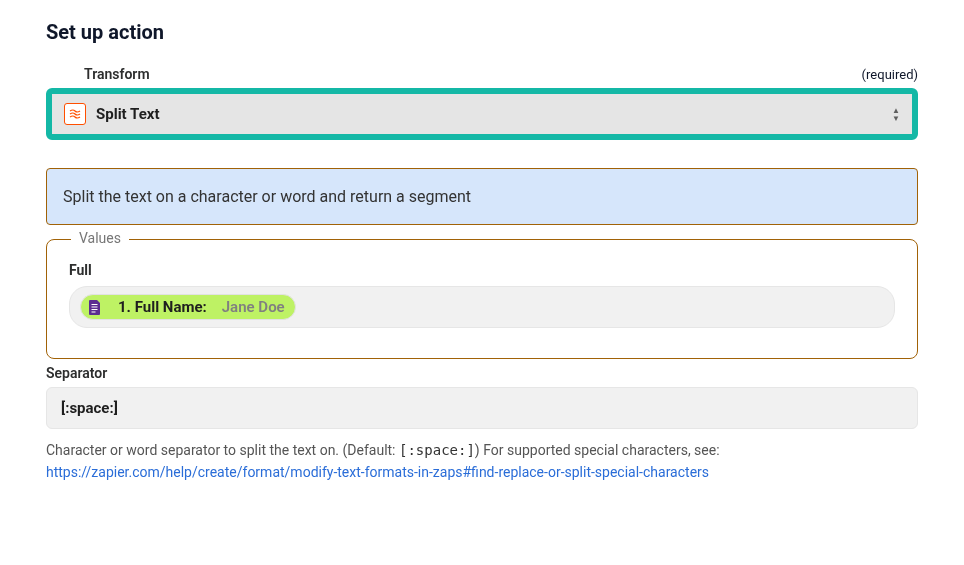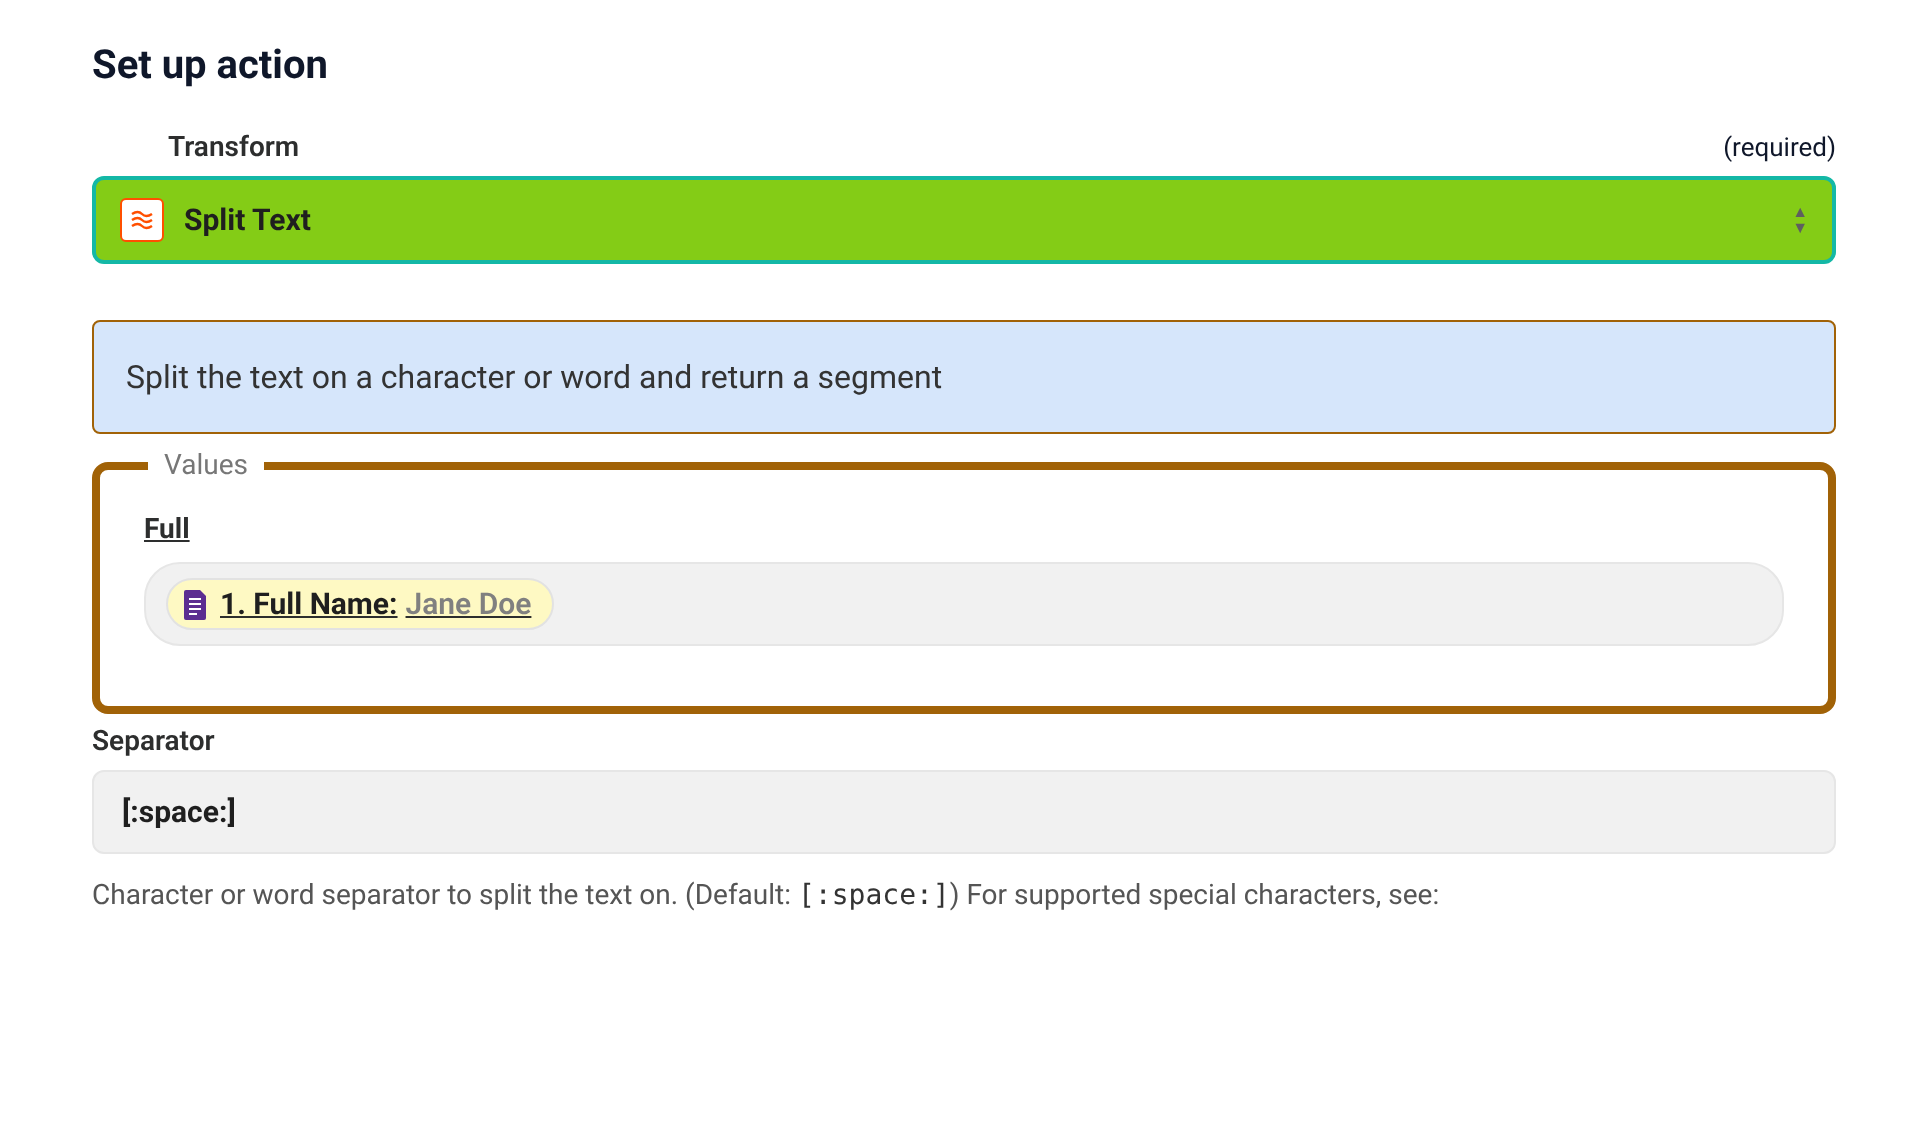--- a/index.html
+++ b/index.html
@@ -29,22 +29,22 @@
     font-size: 14px;
     color: #2d2e2e;
   }
   .required {
     color: #0f172a;
     font-size: 13px;
   }
   .select-box {
     display: flex;
     align-items: center;
-    background: #84cc16;
-    border: 2px solid #14b8a6;
+    background: #e5e5e5;
+    border: 6px solid #14b8a6;
     border-radius: 6px;
     padding: 9px 12px;
     position: relative;
     cursor: pointer;
   }
   .select-box .app-icon {
     width: 22px;
     height: 22px;
     border: 1px solid #ff4f00;
     border-radius: 3px;
@@ -75,26 +75,25 @@
   .info-banner {
     margin-top: 28px;
     background: #d6e6fb;
     border: 1px solid #a16207;
     border-radius: 4px;
     padding: 18px 16px;
     color: #333;
     font-size: 16px;
   }
   .values-fieldset {
-    border: 4px solid #a16207;
+    border: 1px solid #a16207;
     border-radius: 8px;
     margin-top: 14px;
     padding: 16px 22px 30px;
     position: relative;
-    text-decoration: underline;
   }
   .values-fieldset .legend {
     position: absolute;
     top: -10px;
     left: 24px;
     background: #fff;
     padding: 0 8px;
     color: #777;
     font-size: 14px;
   }
@@ -106,27 +105,28 @@
   }
   .input-chip-row {
     background: #f1f1f1;
     border: 1px solid #e6e6e6;
     border-radius: 18px;
     padding: 7px 10px;
     display: flex;
     align-items: center;
   }
   .chip {
-    background: #fef9c3;
+    background: #bef264;
     border: 1px solid #e2e2e2;
     border-radius: 14px;
     padding: 3px 10px 3px 6px;
     display: inline-flex;
     align-items: center;
     font-size: 15px;
+    gap: 11px;
   }
   .chip .doc-icon {
     width: 14px;
     height: 16px;
     margin-right: 6px;
     display: inline-flex;
     align-items: center;
     justify-content: center;
   }
   .chip .doc-icon svg { display: block; }
@@ -212,14 +212,15 @@
     </span>
   </div>
 
 </div>
 
 <div class="separator-section">
   <div class="field-label" style="margin-bottom:6px">Separator</div>
   <div class="sep-input-box">[:space:]</div>
   <div class="sep-help">
     <span>Character or word separator to split the text on. (Default: </span><code>[:space:]</code><span>) For supported special characters, see:</span><br>
+    <a href="#">https://zapier.com/help/create/format/modify-text-formats-in-zaps#find-replace-or-split-special-characters</a>
   </div>
 </div>
 
 </body></html>

